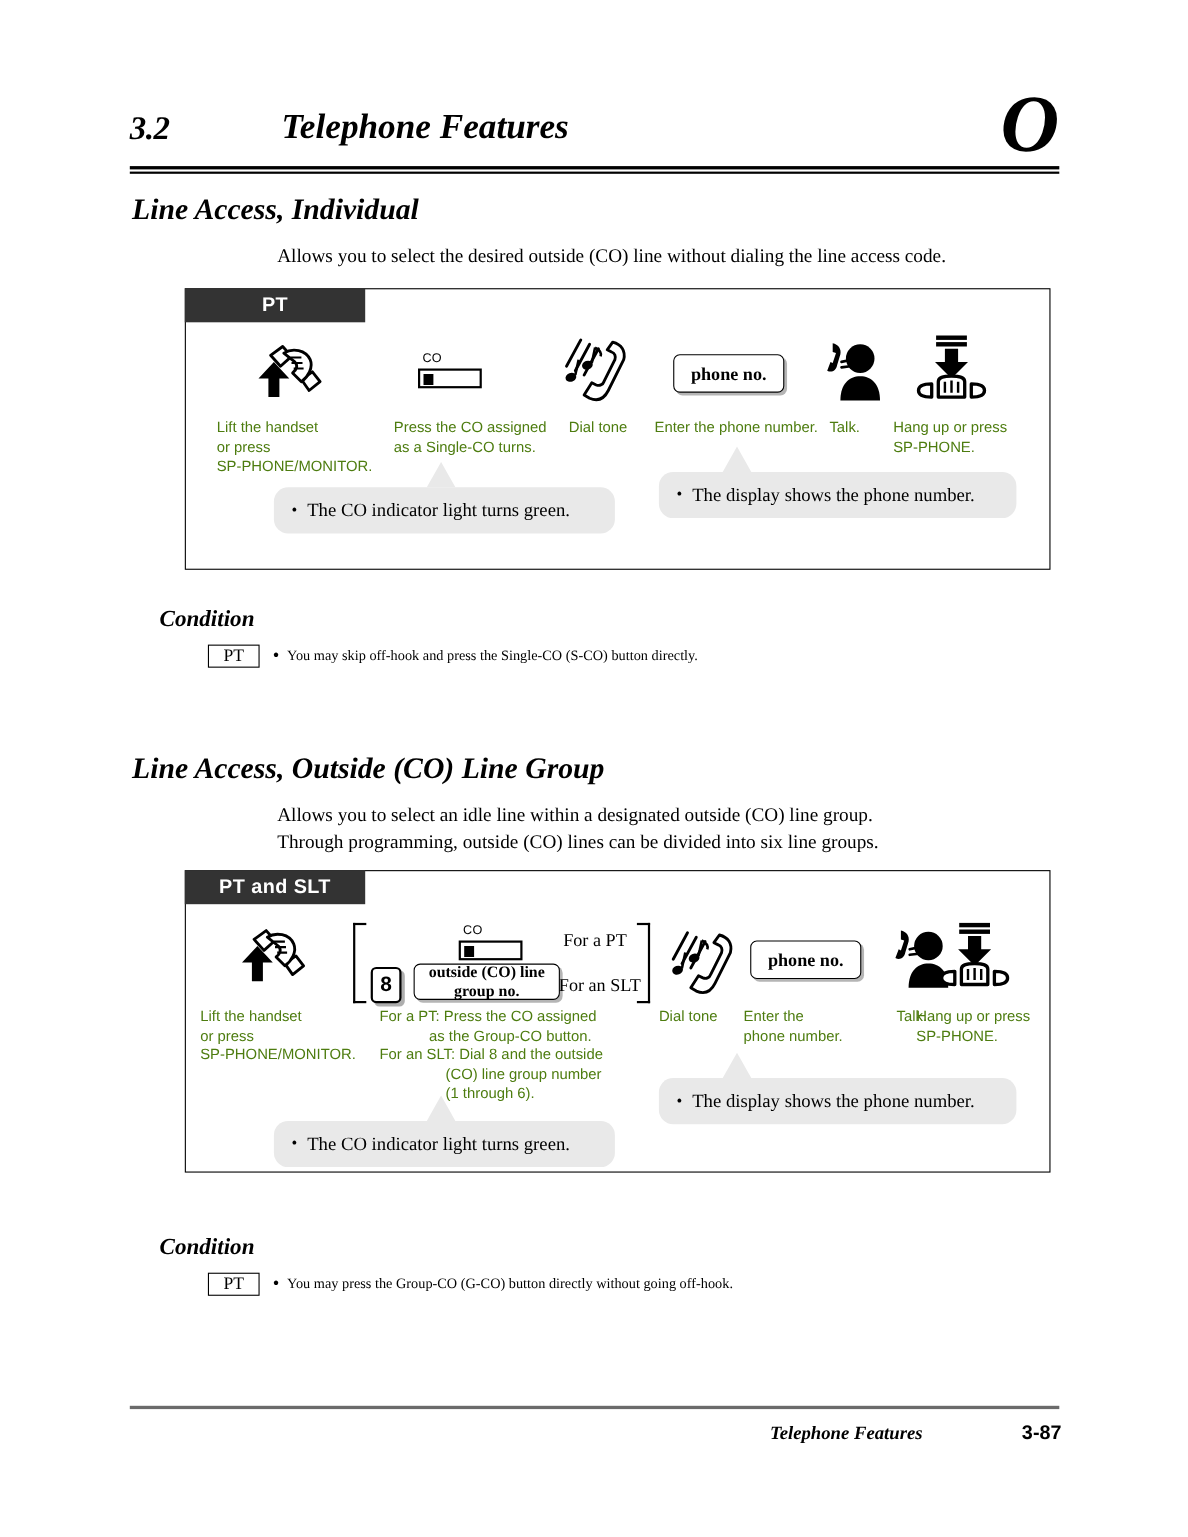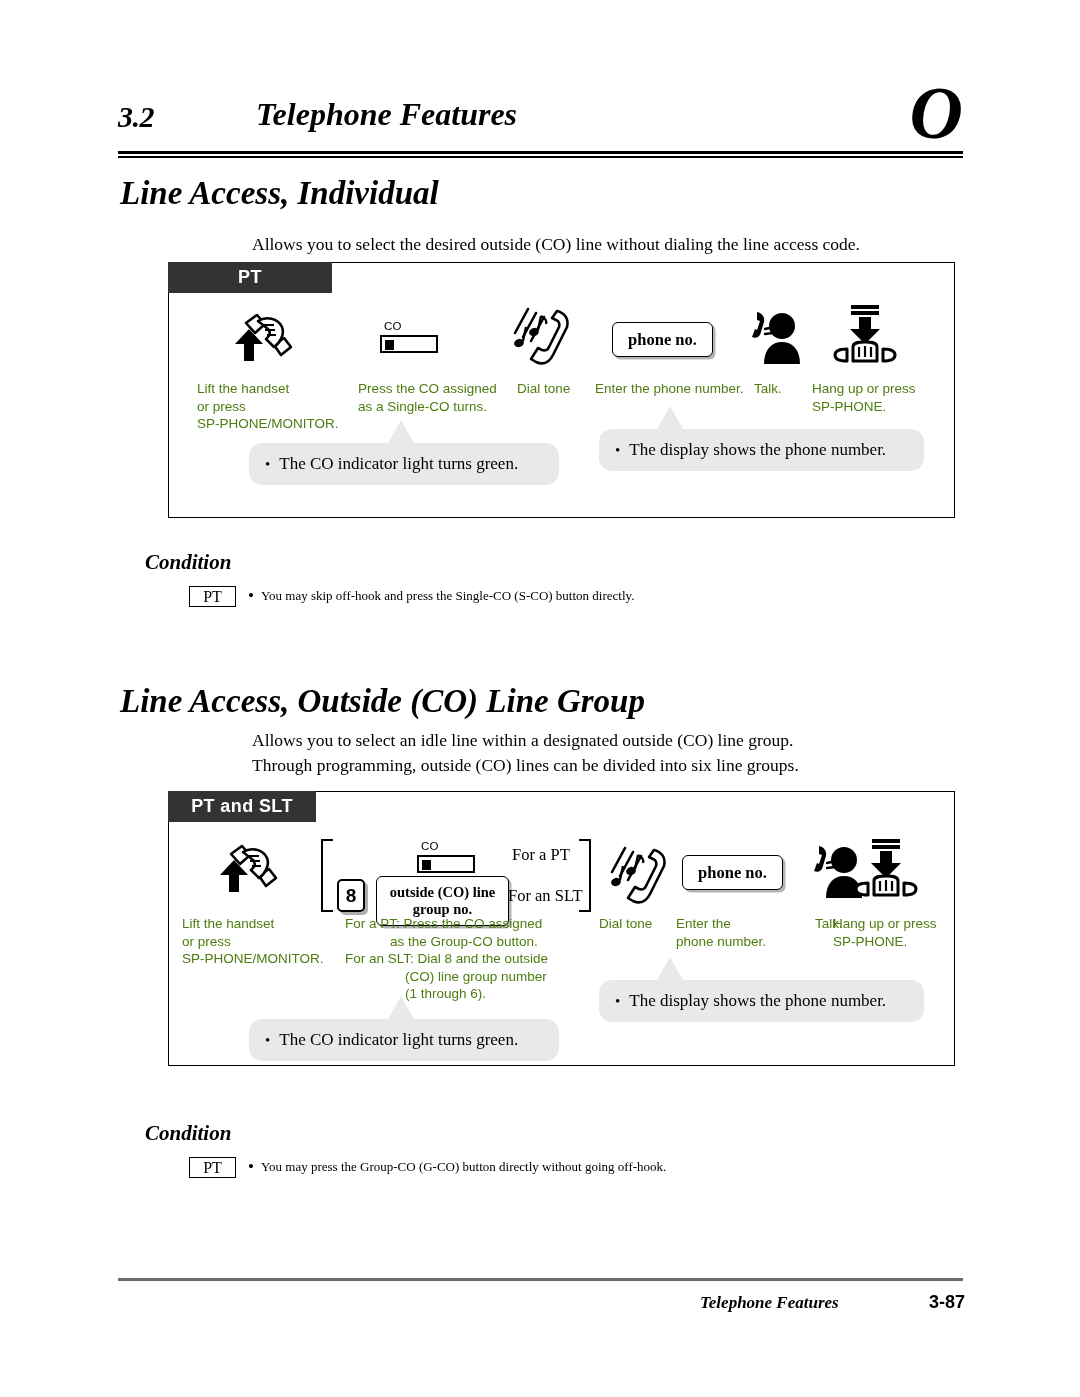--- a/index.html
+++ b/index.html
@@ -70,21 +70,21 @@
     height: 1.5px;
     background: #000;
   }
 
   
   .feature-title {
     position: absolute;
     font-family: "Liberation Serif", serif;
     font-style: italic;
     font-weight: bold;
-    font-size: 33px;
+    font-size: 27px;
     letter-spacing: 0px;
     white-space: nowrap;
   }
 
   .feature-desc {
     position: absolute;
     font-family: "Liberation Serif", serif;
     font-size: 17.5px;
     line-height: 25px;
     white-space: nowrap;
@@ -306,21 +306,21 @@
 <div class="page-header">
   <div class="hdr-num">3.2</div>
   <div class="hdr-title">Telephone Features</div>
   <div class="hdr-letter">O</div>
   <div class="hdr-rule-thick"></div>
   <div class="hdr-rule-thin"></div>
 </div>
 
 <div class="feature-title" style="left:120px; top:175px;">Line Access, Individual</div>
 
-<div class="feature-desc" style="left:252px; top:232px;">Allows you to select the desired outside (CO) line without dialing the line access code.</div>
+<div class="feature-desc" style="left:252px; top:220px;">Allows you to select the desired outside (CO) line without dialing the line access code.</div>
 
 <div class="diagram" style="left:168px; top:262px; width:787px; height:256px;">
 
   <div class="diag-tab" style="width:164px;">PT</div>
 
   <div class="icon" style="left:55px; top:48px;">
     <svg width="72" height="58" viewBox="0 0 72 58">
 
       <path d="M22 12 L33 4 L41 13 L31 22 Z" fill="#fff" stroke="#000" stroke-width="2.6" stroke-linejoin="round"></path>
 
@@ -428,21 +428,21 @@
   <div class="cond-text">You may skip off-hook and press the Single-CO (S-CO) button directly.</div>
 </div>
 
 <div class="feature-title" style="left:120px; top:683px;">Line Access, Outside (CO) Line Group</div>
 
 <div class="feature-desc" style="left:252px; top:728px;">Allows you to select an idle line within a designated outside (CO) line group.</div>
 <div class="feature-desc" style="left:252px; top:753px;">Through programming, outside (CO) lines can be divided into six line groups.</div>
 
 <div class="diagram" style="left:168px; top:791px; width:787px; height:275px;">
 
-  <div class="diag-tab" style="width:148px;">PT and SLT</div>
+  <div class="diag-tab" style="width:164px;">PT and SLT</div>
 
   <div class="icon" style="left:40px; top:50px;">
     <svg width="72" height="58" viewBox="0 0 72 58">
       <path d="M22 12 L33 4 L41 13 L31 22 Z" fill="#fff" stroke="#000" stroke-width="2.6" stroke-linejoin="round"></path>
       <path d="M50 34 L60 27 L67 36 L57 44 Z" fill="#fff" stroke="#000" stroke-width="2.6" stroke-linejoin="round"></path>
       <path d="M34 10 C42 5, 54 7, 58 16 C61 23, 56 32, 50 36 L42 28 C46 25, 47 21, 44 18 Z" fill="#fff" stroke="#000" stroke-width="2.6" stroke-linejoin="round"></path>
       <path d="M40 14 L50 14" stroke="#000" stroke-width="2"></path>
       <path d="M41 19 L51 19" stroke="#000" stroke-width="2"></path>
       <path d="M43 24 L52 24" stroke="#000" stroke-width="2"></path>
       <path d="M20 50 L20 33 L11 33 L25 18 L39 33 L30 33 L30 50 Z" fill="#000"></path>
@@ -458,21 +458,21 @@
   <div class="co-btn" style="left:248px; top:63px;">
     <div class="co-lbl">CO</div>
     <div class="co-body">
       <div class="co-lamp"></div>
     </div>
   </div>
   <div class="brk-lbl" style="left:343px; top:53px;">For a PT</div>
 
   <div class="keycap" style="left:168px; top:87px; width:28px; height:33px;">8</div>
 
-  <div class="disp-box" style="left:207px; top:84px; width:133px; height:50px; flex-direction:column; font-size:14.5px; line-height:17px;">
+  <div class="disp-box" style="left:207px; top:84px; width:133px; height:33px; flex-direction:column; font-size:14.5px; line-height:17px;">
     <span>outside (CO) line</span>
     <span>group no.</span>
   </div>
 
   <div class="brk-lbl" style="left:339px; top:94px;">For an SLT</div>
 
   <div class="dlabel" style="left:176px; top:123px;"><span>For a PT: Press the CO assigned</span>
 <span>            as the Group-CO button.</span>
 <span>For an SLT: Dial 8 and the outside</span>
 <span>                (CO) line group number</span>

